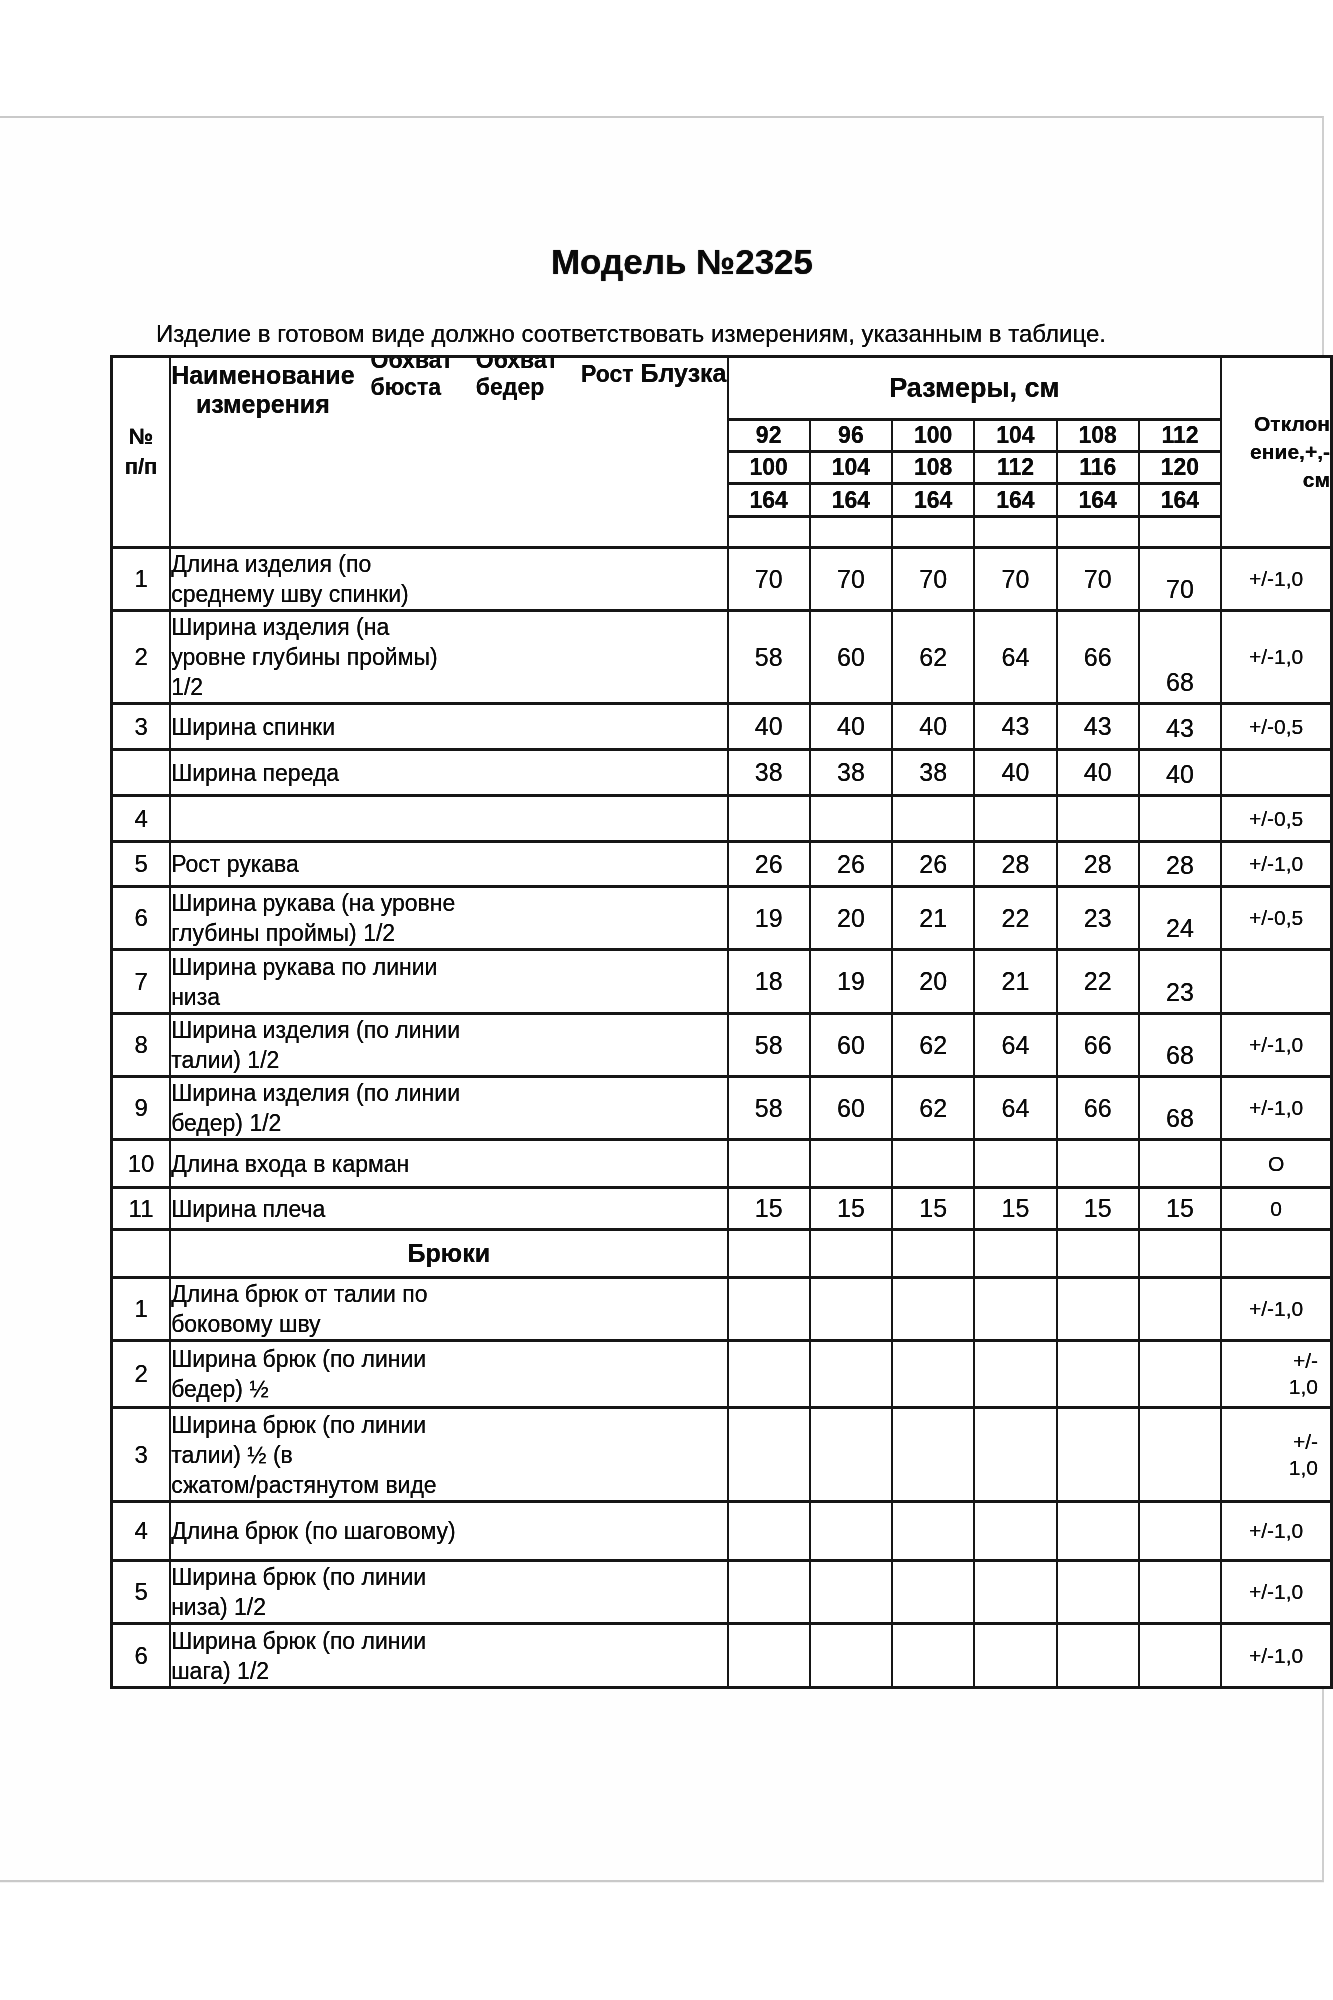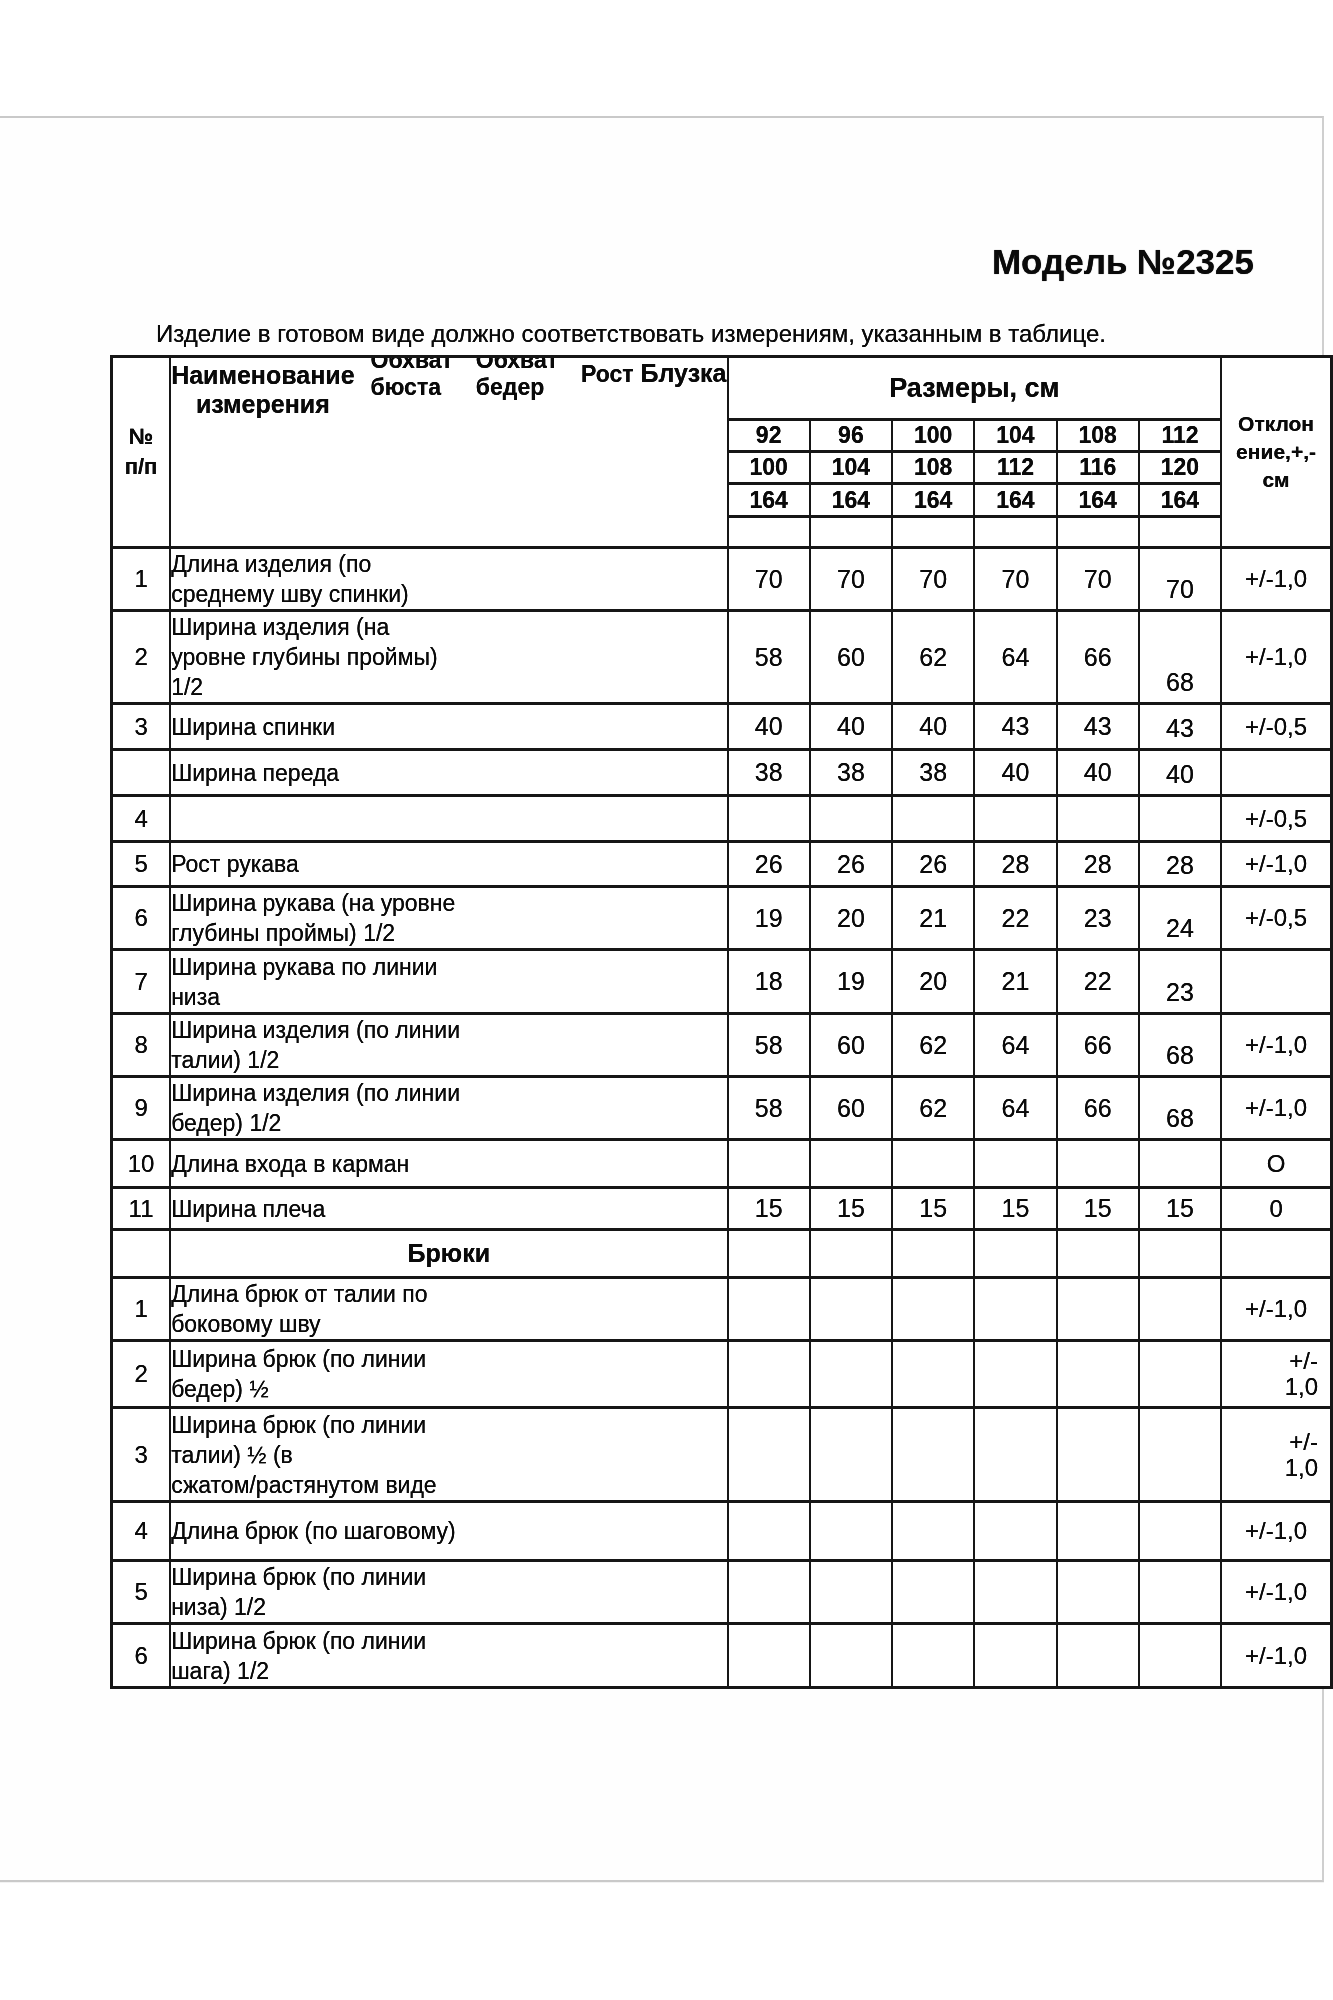--- a/index.html
+++ b/index.html
@@ -17,21 +17,21 @@
     width:1336px;height:1762px;
     background:#fefefe;
     border-top:2px solid #c9c9c9;
     border-right:2px solid #cfcfcf;
     border-bottom:2px solid #c9c9c9;
     box-shadow:0 1px 0 rgba(0,0,0,0.05);
   }
   .doc-title{
     position:absolute;
     left:110px;top:242px;width:1144px;
-    text-align:right;
+    text-align:center;
     font-size:35px;font-weight:bold;
     text-shadow:0 0 0.7px #000;
   }
   .doc-subtitle{
     position:absolute;
     left:156px;top:320px;width:1160px;
     font-size:24px;
     text-shadow:0 0 0.4px #000;
   }
   table.meas{
@@ -47,28 +47,28 @@
     border-bottom:3px solid #161616;
     padding:0;
     overflow:hidden;
     text-shadow:0 0 0.5px #000;
   }
   td.c-num{width:70px;text-align:center;vertical-align:middle;font-size:24px;}
   td.c-name{width:366px;text-align:left;vertical-align:middle;
     font-size:23px;line-height:30px;padding:2px 6px 2px 9px;white-space:pre-line;}
   td.c-size{width:100px;text-align:center;vertical-align:middle;font-size:25px;}
   td.c-dev{width:109px;text-align:center;vertical-align:middle;
-    font-size:24px;white-space:pre-line;line-height:26px;}
+    font-size:21px;white-space:pre-line;line-height:26px;}
   td.c-dev.dev-wrap{text-align:right;padding-right:12px;}
   td.c-size.low{vertical-align:bottom;padding-bottom:5px;}
 
   
   td.h-num{font-size:22px;font-weight:bold;text-align:center;vertical-align:middle;
     white-space:pre-line;line-height:30px;}
-  td.h-dev{font-size:21px;font-weight:bold;text-align:center;vertical-align:middle;
+  td.h-dev{font-size:21px;font-weight:bold;text-align:right;vertical-align:middle;
     white-space:pre-line;line-height:28px;}
   td.h-name-merged{vertical-align:top;}
   .hstack{display:flex;flex-direction:row;width:100%;}
   .hstack .t-main{height:63px;display:flex;align-items:center;justify-content:center;
     text-align:center;font-weight:bold;font-size:25px;line-height:29px;white-space:pre-line;}
   .hstack .t-sub{height:32px;display:flex;align-items:center;justify-content:flex-end;
     font-weight:bold;font-size:23px;padding-right:7px;padding-left:16px;}
   .hstack .t-sub3{height:33px;}
   .hstack .t-section{height:31px;display:flex;align-items:center;justify-content:center;
     font-weight:bold;font-size:25px;}

